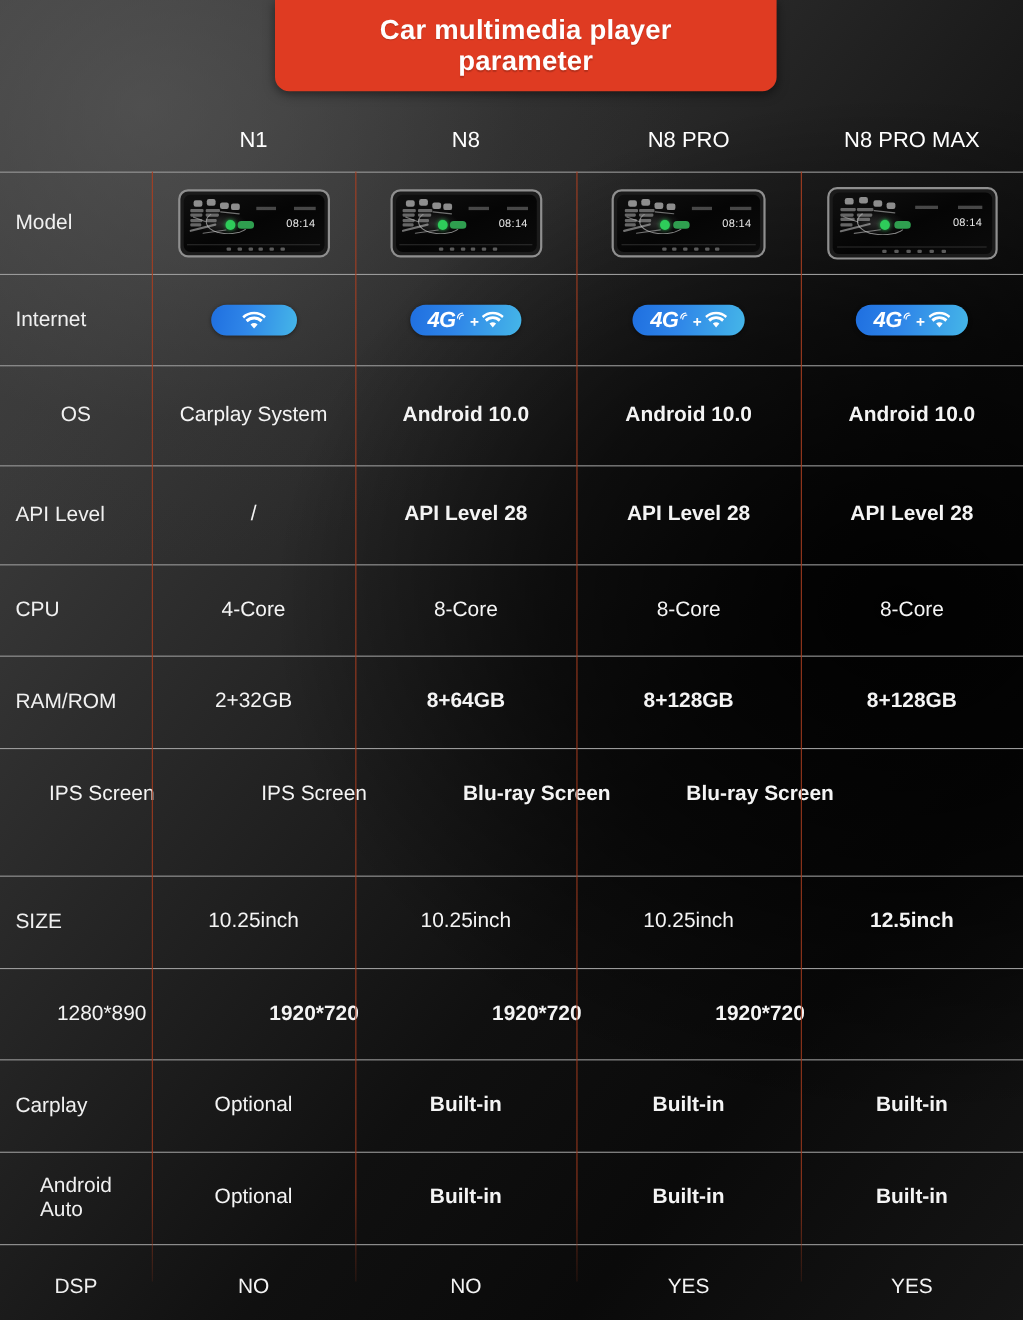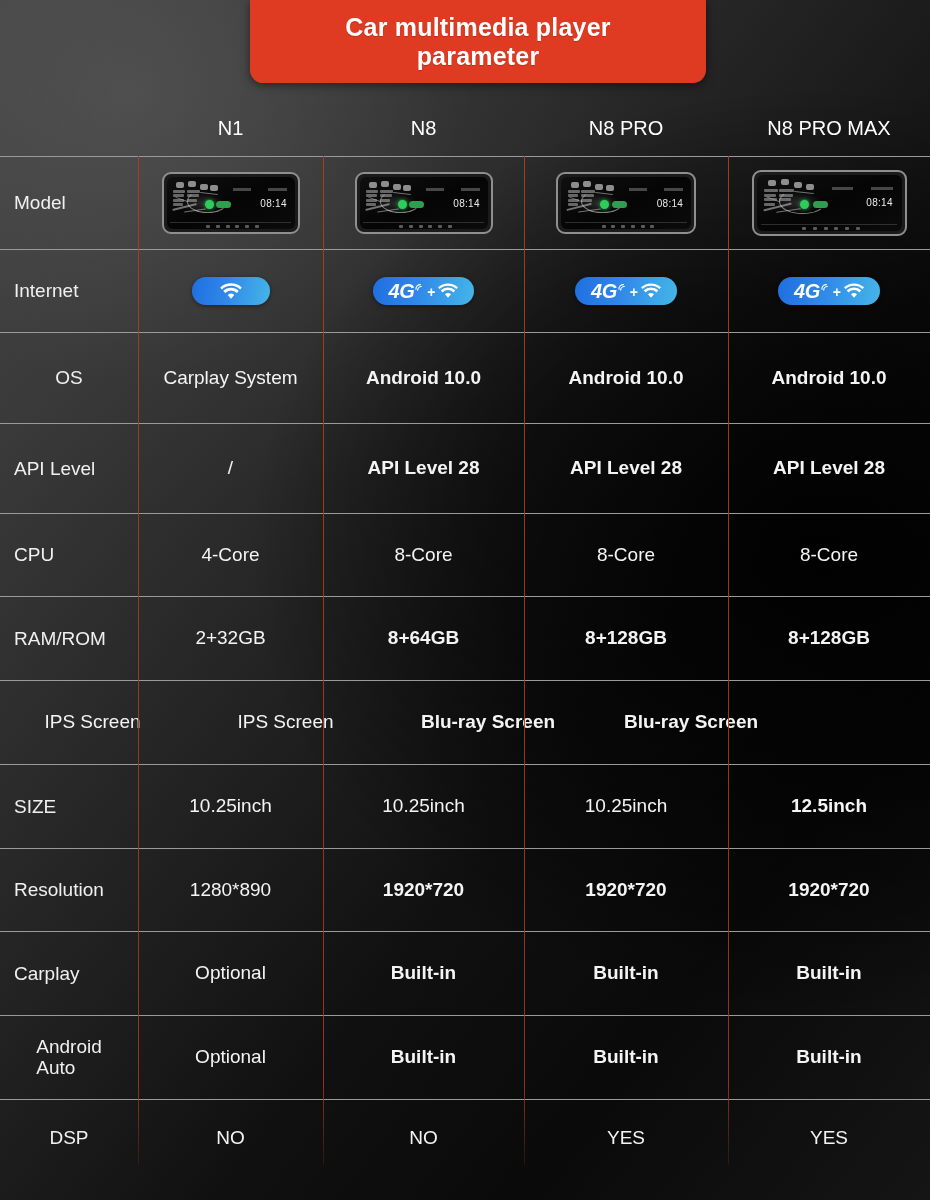--- a/index.html
+++ b/index.html
@@ -510,29 +510,28 @@
           <div class="cell c2 bold">8+64GB</div>
           <div class="cell c3 bold">8+128GB</div>
           <div class="cell c4 bold">8+128GB</div>
         </div>
         <div class="row" style="height: 84px;">
           <div class="cell c1">IPS Screen</div>
           <div class="cell c2">IPS Screen</div>
           <div class="cell c3 bold">Blu-ray Screen</div>
           <div class="cell c4 bold">Blu-ray Screen</div>
         </div>
-        <div class="row" style="height: 84px;">
+        <div class="row" style="height: 84px; margin-top: 32px;">
           <div class="rowlabel">SIZE</div>
           <div class="cell c1">10.25inch</div>
           <div class="cell c2">10.25inch</div>
           <div class="cell c3">10.25inch</div>
           <div class="cell c4 bold">12.5inch</div>
         </div>
         <div class="row" style="height: 83px;">
-          <div class="rowlabel">Resolution</div>
           <div class="cell c1">1280*890</div>
           <div class="cell c2 bold">1920*720</div>
           <div class="cell c3 bold">1920*720</div>
           <div class="cell c4 bold">1920*720</div>
         </div>
         <div class="row" style="height: 84px;">
           <div class="rowlabel">Carplay</div>
           <div class="cell c1">Optional</div>
           <div class="cell c2 bold">Built-in</div>
           <div class="cell c3 bold">Built-in</div>

